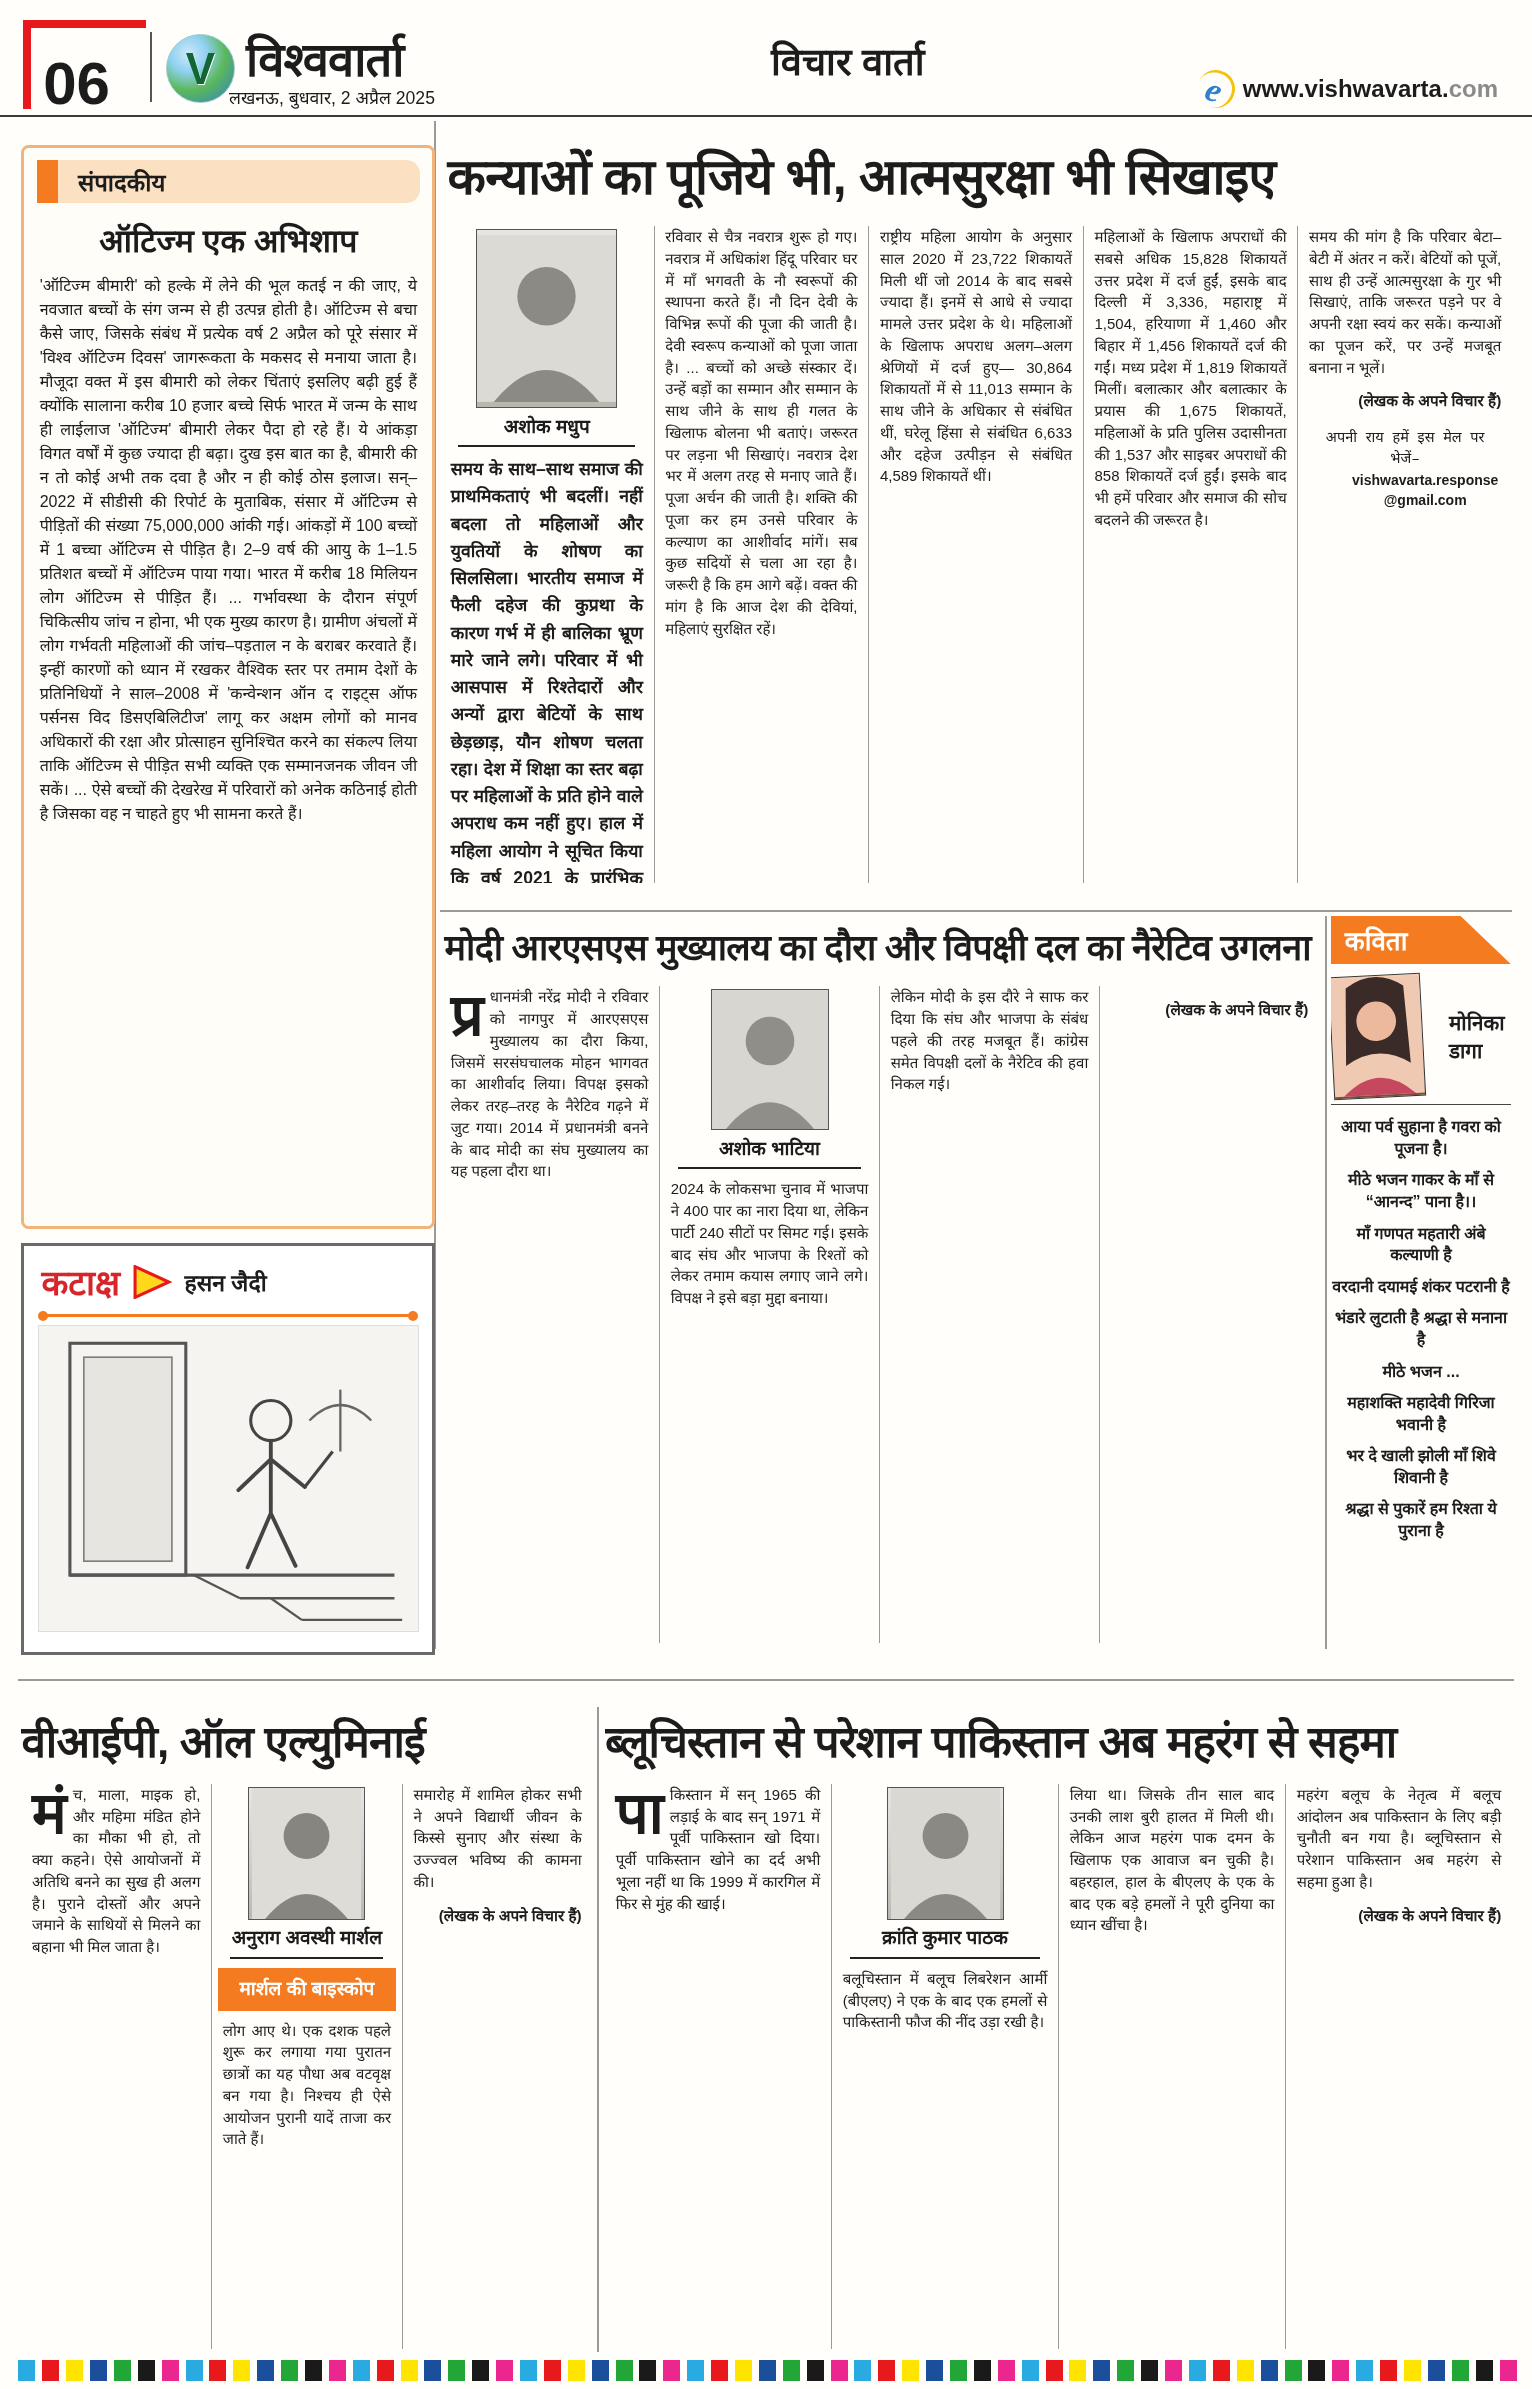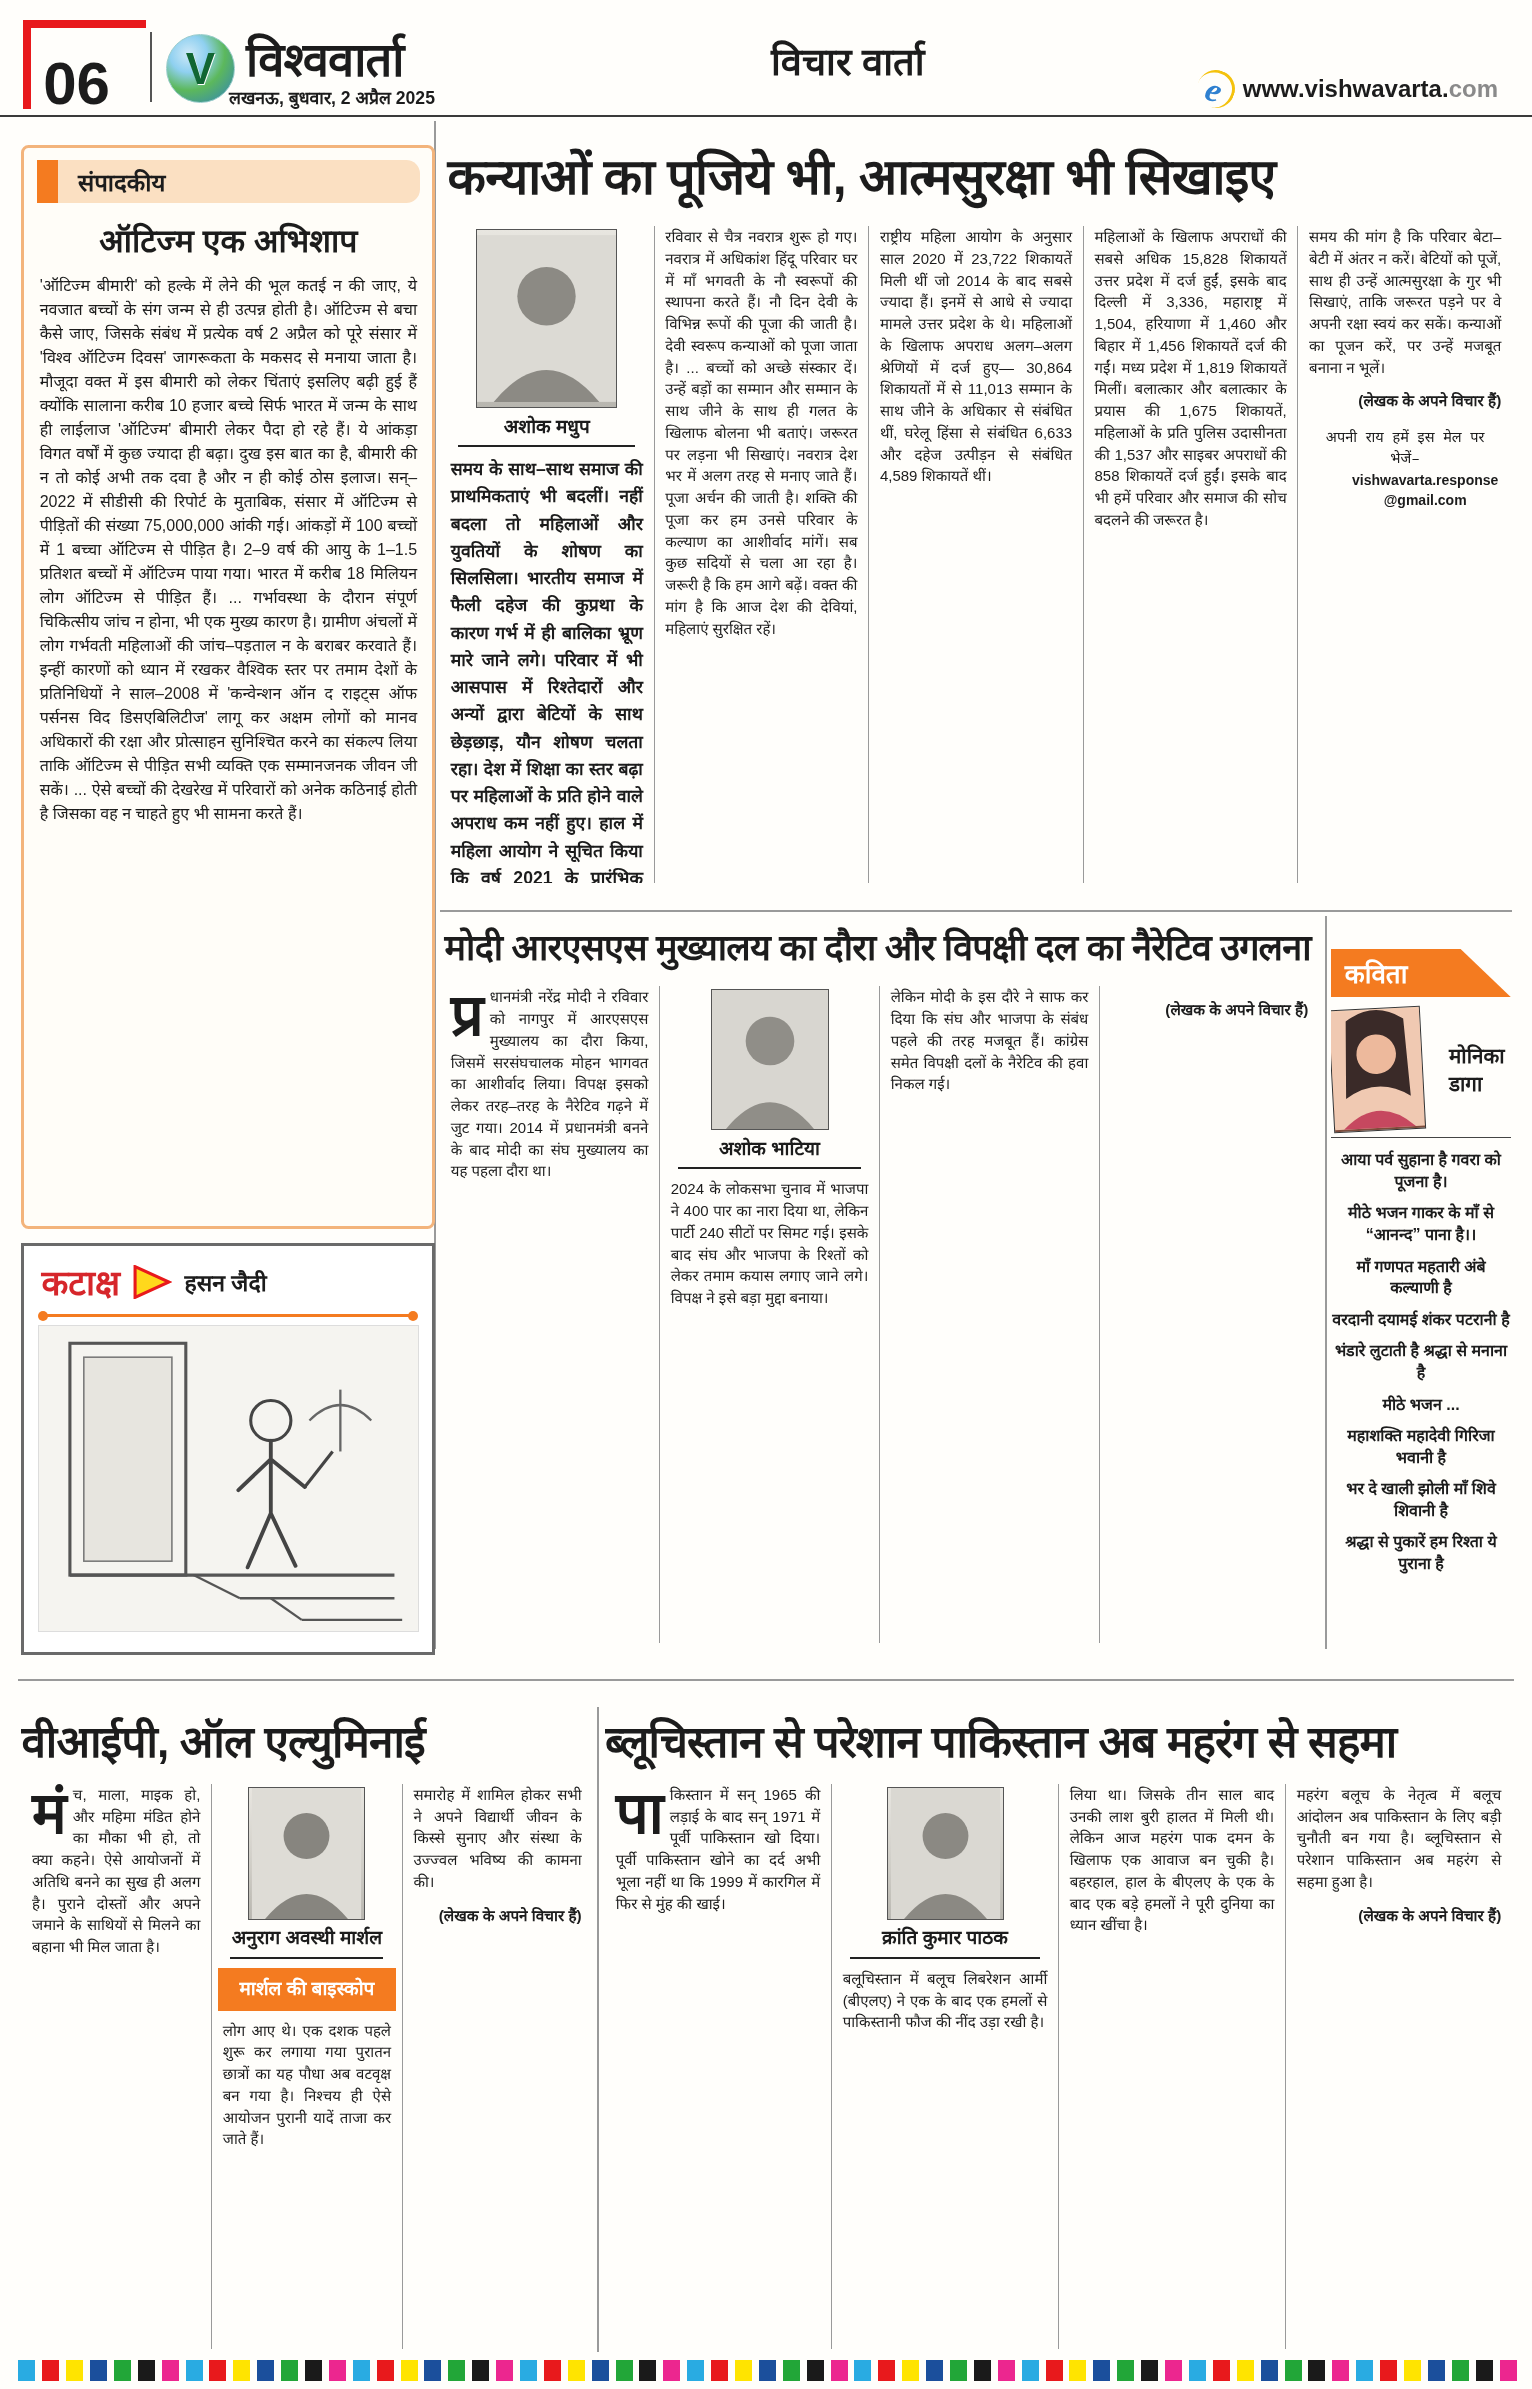--- a/index.html
+++ b/index.html
@@ -12,21 +12,21 @@
   #header{position:absolute;left:0;top:0;width:1533px;height:115px;border-bottom:2.3px solid #3a3a3a;}
   .pagenum-box{position:absolute;left:23px;top:20px;width:115px;height:81px;
                border-top:8.4px solid #e8191c;border-left:8.4px solid #e8191c;display:flex;align-items:flex-end;}
   .pagenum{font-size:60px;font-weight:bold;line-height:.85;padding:7.6px 0 0 12.2px;}
   .head-vline{position:absolute;left:150px;top:32px;width:2.3px;height:70px;background:#555;}
   .logo{position:absolute;left:166px;top:34px;width:67px;height:67px;border-radius:50%;
         background:radial-gradient(circle at 32% 28%,#cfe9f8 0%,#8fd0f0 28%,#5cb85c 55%,#2e7fc2 100%);
         display:flex;align-items:center;justify-content:center;border:1.5px solid #9cc;}
   .logo span{font-size:44px;font-weight:bold;color:#163;text-shadow:0.8px 0.8px 0 #fff;}
   .masthead{position:absolute;left:246px;top:26px;font-size:47px;font-weight:bold;letter-spacing:-0.8px;}
-  .dateline{position:absolute;left:229px;top:85px;font-size:17.6px;font-weight:bold;}
+  .dateline{position:absolute;left:229px;top:85px;font-size:17.6px;font-weight:normal;}
   .section-title{position:absolute;left:771px;top:34px;font-size:38px;font-weight:bold;}
   .website{position:absolute;right:35px;top:70px;font-size:24px;font-weight:bold;display:flex;align-items:center;gap:7.6px;}
   .e-icon{display:inline-flex;width:35px;height:35px;border-radius:50%;align-items:center;justify-content:center;
           color:#2f80d0;font-size:34px;font-weight:bold;font-family:"Liberation Serif","DejaVu Serif",serif;
           font-style:italic;border-top:3.1px solid #f4c20d;border-right:3.1px solid #f4c20d;transform:rotate(20deg);}
   .website .com{color:#8a8a8a;}
 
   
   .vrule{position:absolute;width:1.5px;background:#9a9a9a;}
   .hrule{position:absolute;height:1.5px;background:#9a9a9a;}
@@ -68,21 +68,21 @@
 
   #main-article{position:absolute;left:440px;top:121px;width:1072px;height:786px;overflow:hidden;}
   #main-article .big-headline{font-size:50px;margin:20px 7.6px 17px;}
   #main-article .cols{height:657px;}
 
   #modi-article{position:absolute;left:440px;top:916px;width:879px;height:733px;overflow:hidden;}
   #modi-article .big-headline{font-size:36px;margin:6.1px 4.6px 15.3px;text-align:left;}
   #modi-article .cols{height:657px;}
 
   
-  #poem{position:absolute;left:1331px;top:949px;width:180px;height:733px;overflow:hidden;}
+  #poem{position:absolute;left:1331px;top:916px;width:180px;height:733px;overflow:hidden;}
   .poem-banner{background:#f47b20;color:#fff;font-size:26px;font-weight:bold;padding:6.1px 0 6.1px 13.7px;
                clip-path:polygon(0 0,72% 0,100% 100%,0 100%);margin-bottom:10.7px;}
   .poem-photo-row{display:flex;align-items:center;gap:26px;margin:3.1px 0 6.1px;}
   .poem-photo{width:90px;height:121px;border:1.5px solid #333;transform:rotate(-3deg);
               background:linear-gradient(180deg,#f3cdb4 0%,#e2a98c 55%,#7c4a3a 100%);flex:none;overflow:hidden;}
   .poem-author{font-size:20.6px;font-weight:bold;}
   .poem-divider{height:1.5px;background:#444;margin:6.1px 0 10.7px;}
   .poem-title{font-size:30px;font-weight:bold;margin:3.1px 0 17px;}
   .poem-line{font-size:16px;font-weight:600;text-align:center;margin:10px 0;line-height:1.35;}
 

